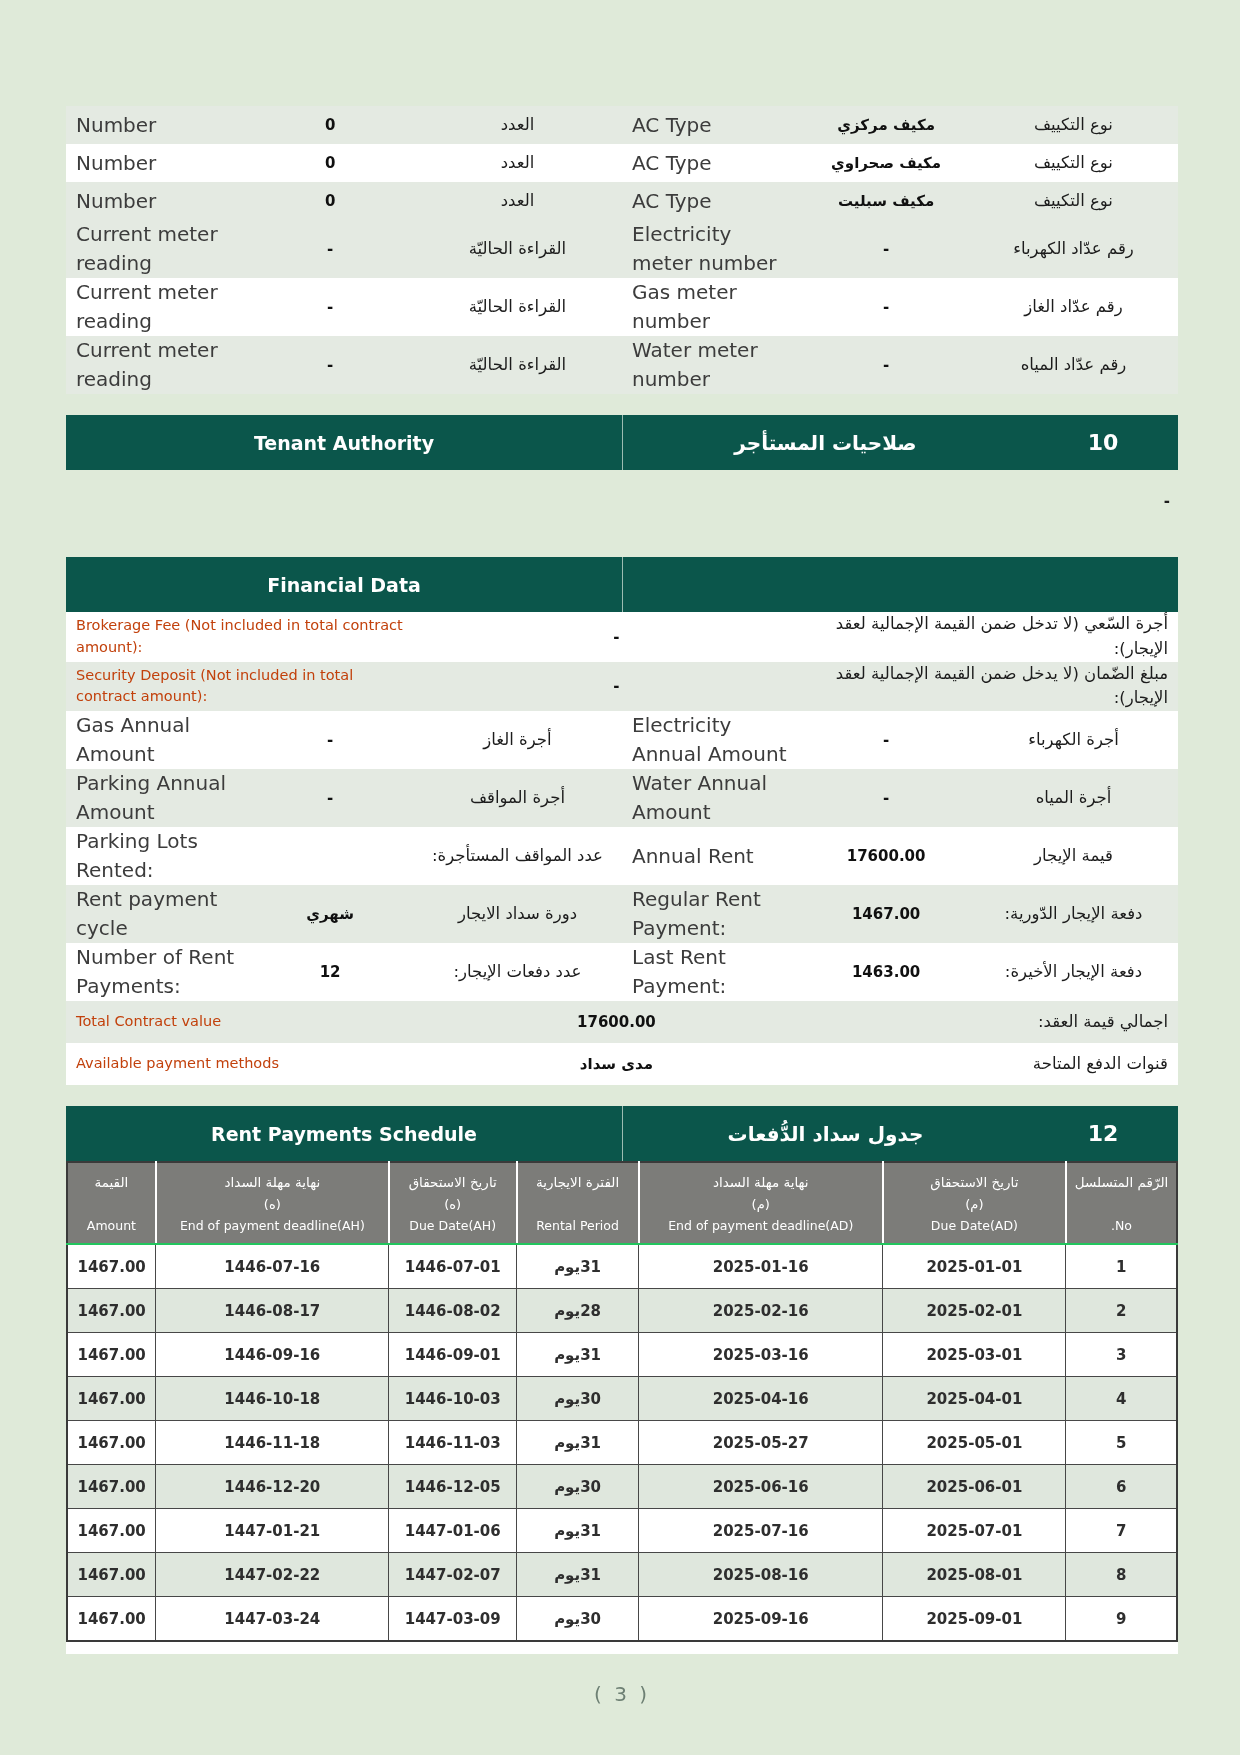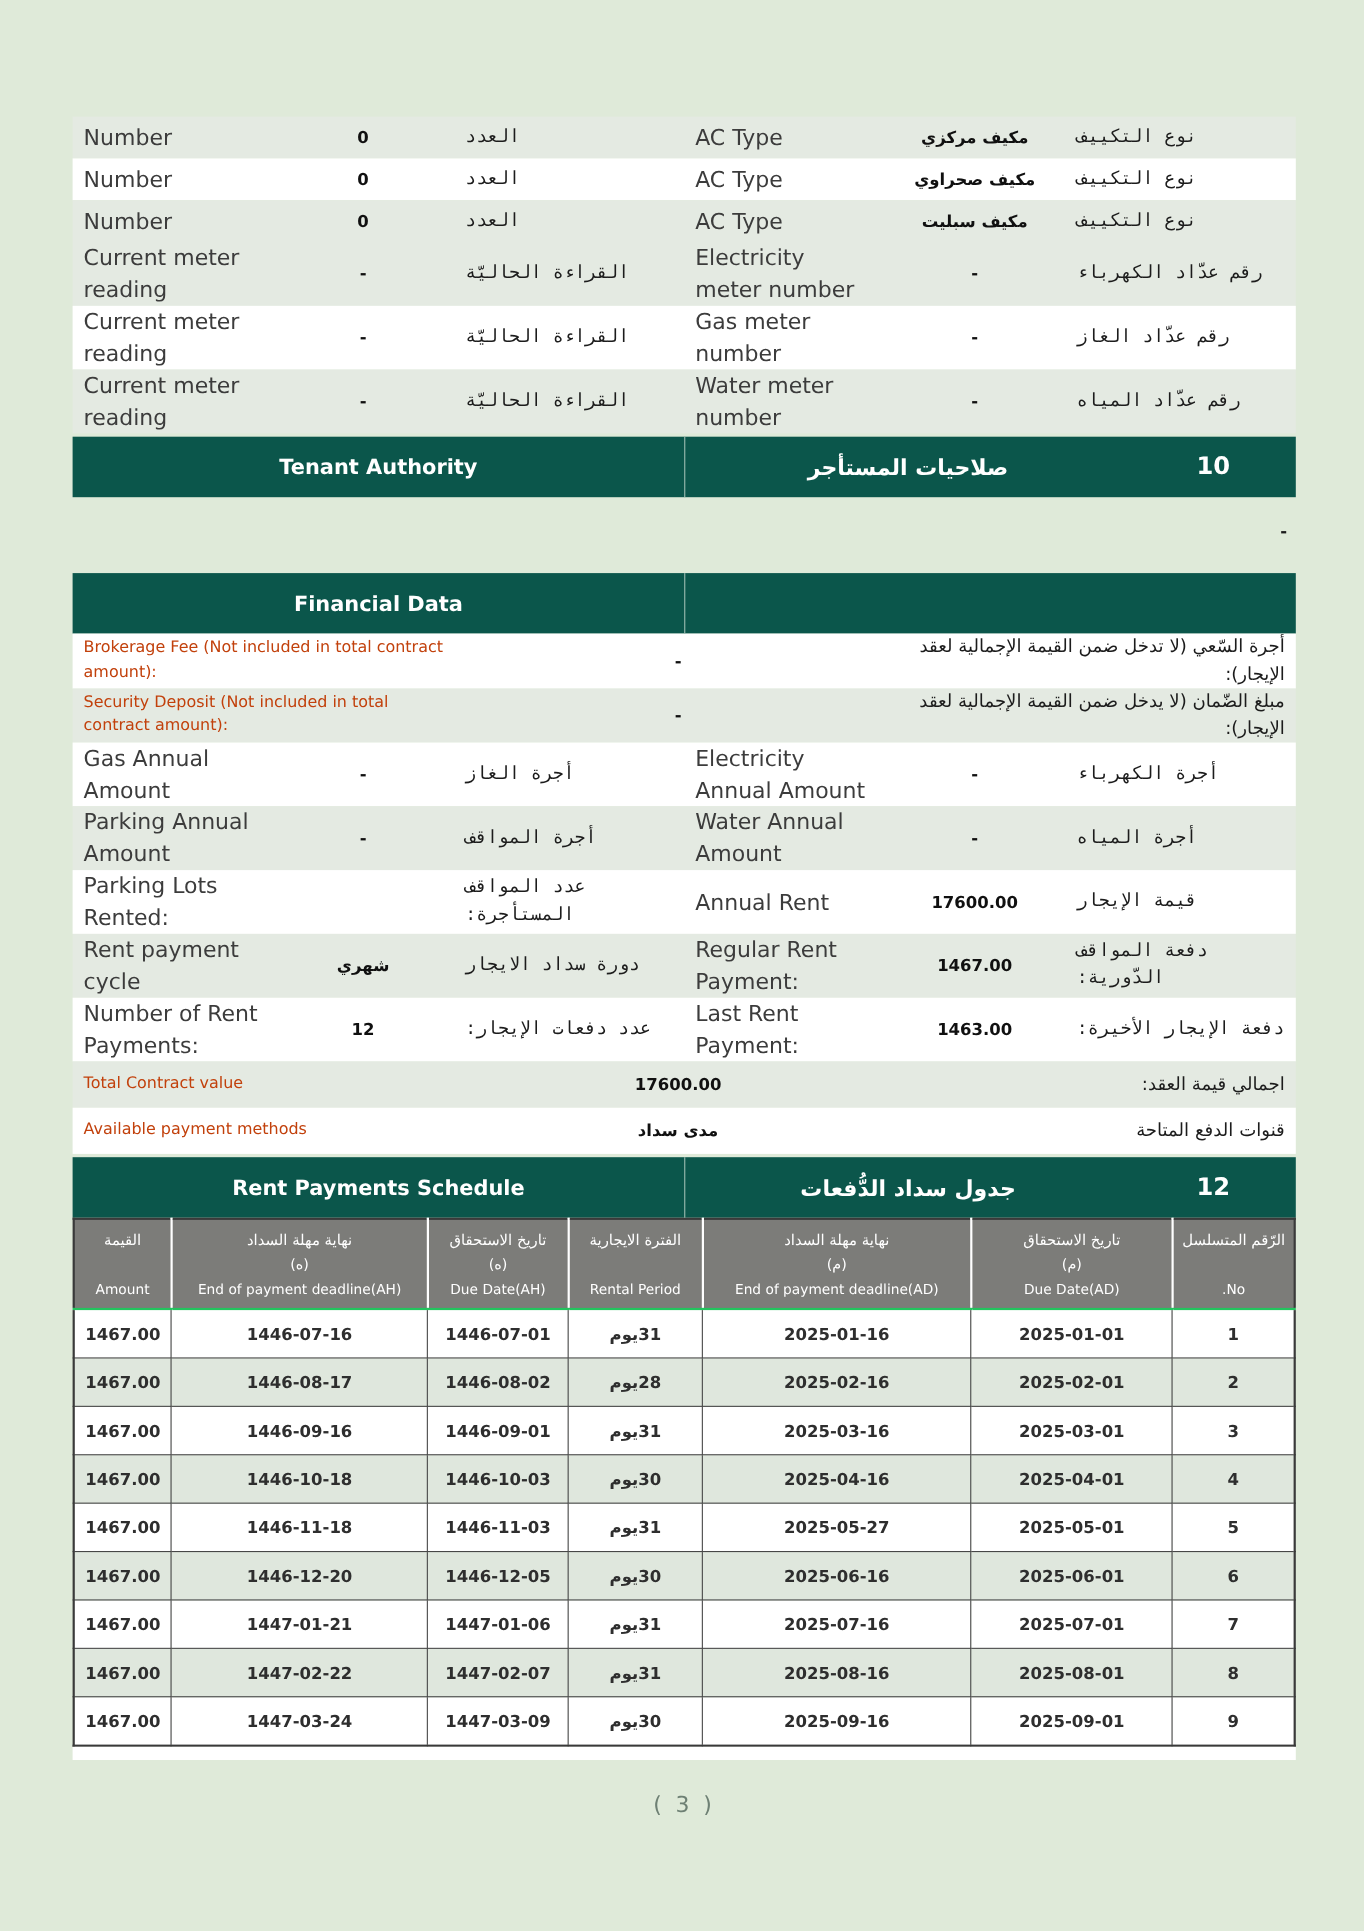--- a/index.html
+++ b/index.html
@@ -11,29 +11,29 @@
     overflow:hidden;
   }
   .content { padding:106px 62px 0 66px; }
 
   
   .kv-row { display:flex; align-items:center; min-height:38px; background:#ffffff; }
   .kv-row.shaded { background:#e4eae2; }
   .half { flex:0 0 50%; display:flex; align-items:center; min-height:inherit; }
   .half .en { flex:0 0 29%; padding-left:10px; font-size:20px; color:#3c3c3c; line-height:1.45; }
   .half .val { flex:1 1 auto; text-align:center; font-weight:bold; font-size:15px; color:#101010; }
-  .half .ar { flex:0 0 34%; text-align:left; direction:rtl; padding-right:10px; font-size:16.5px; color:#1c1c1c; line-height:1.5;font-family:Liberation Mono, monospace; }
+  .half .ar { flex:0 0 34%; text-align:center; direction:rtl; padding-right:10px; font-size:16.5px; color:#1c1c1c; line-height:1.5; }
 
   .kv-row.full { min-height:42px; }
   .kv-row.full .en { flex:0 0 30%; padding-left:10px; font-size:14.5px; color:#c2410c; line-height:1.5; }
   .kv-row.full .val { flex:1 1 auto; text-align:center; font-weight:bold; font-size:15px; color:#101010; }
   .kv-row.full .ar { flex:0 0 31%; text-align:right; direction:rtl; padding-right:10px; font-size:16.5px; color:#1c1c1c; line-height:1.5; }
 
   
-  .banner { display:flex; height:55px; background:#0b564b; color:#ffffff; margin-top:3px; }
+  .banner { display:flex; height:55px; background:#0b564b; color:#ffffff; margin-top:21px; }
   .banner .b-left { flex:0 0 50%; display:flex; align-items:center; justify-content:center;
                     font-weight:bold; font-size:19px; border-right:1px solid #9dbcb2; }
   .banner .b-right { flex:1 1 auto; display:flex; align-items:center; }
   .banner .b-title { flex:1 1 auto; text-align:center; direction:rtl; font-weight:bold; font-size:20px; }
   .banner .b-num { flex:0 0 150px; text-align:center; font-weight:bold; font-size:22px; }
 
   .section-empty { text-align:right; padding:22px 8px 26px 0; font-weight:bold; font-size:15px; color:#1c1c1c; }
 
   
   table.schedule { width:100%; border-collapse:collapse; table-layout:fixed; border:2px solid #3a3a3a; }
@@ -193,21 +193,21 @@
   </div>
       <div class="kv-row shaded">
     <div class="half">
       <span class="en">Rent payment cycle</span>
       <span class="val">شهري</span>
       <span class="ar">دورة سداد الايجار</span>
     </div>
     <div class="half">
       <span class="en">Regular Rent Payment:</span>
       <span class="val">1467.00</span>
-      <span class="ar">دفعة المواقف الدّورية:</span>
+      <span class="ar">دفعة الإيجار الدّورية:</span>
     </div>
   </div>
       <div class="kv-row">
     <div class="half">
       <span class="en">Number of Rent Payments:</span>
       <span class="val">12</span>
       <span class="ar">عدد دفعات الإيجار:</span>
     </div>
     <div class="half">
       <span class="en">Last Rent Payment:</span>

